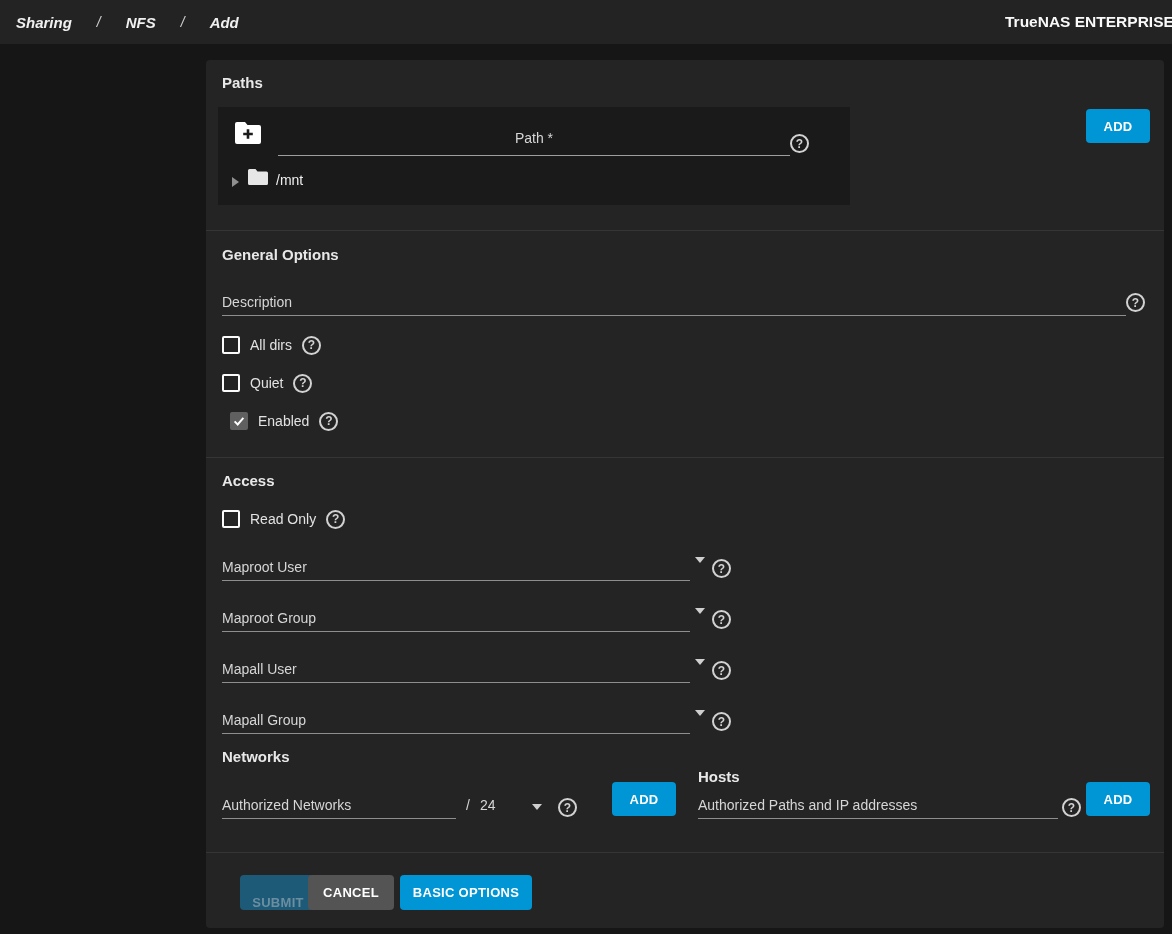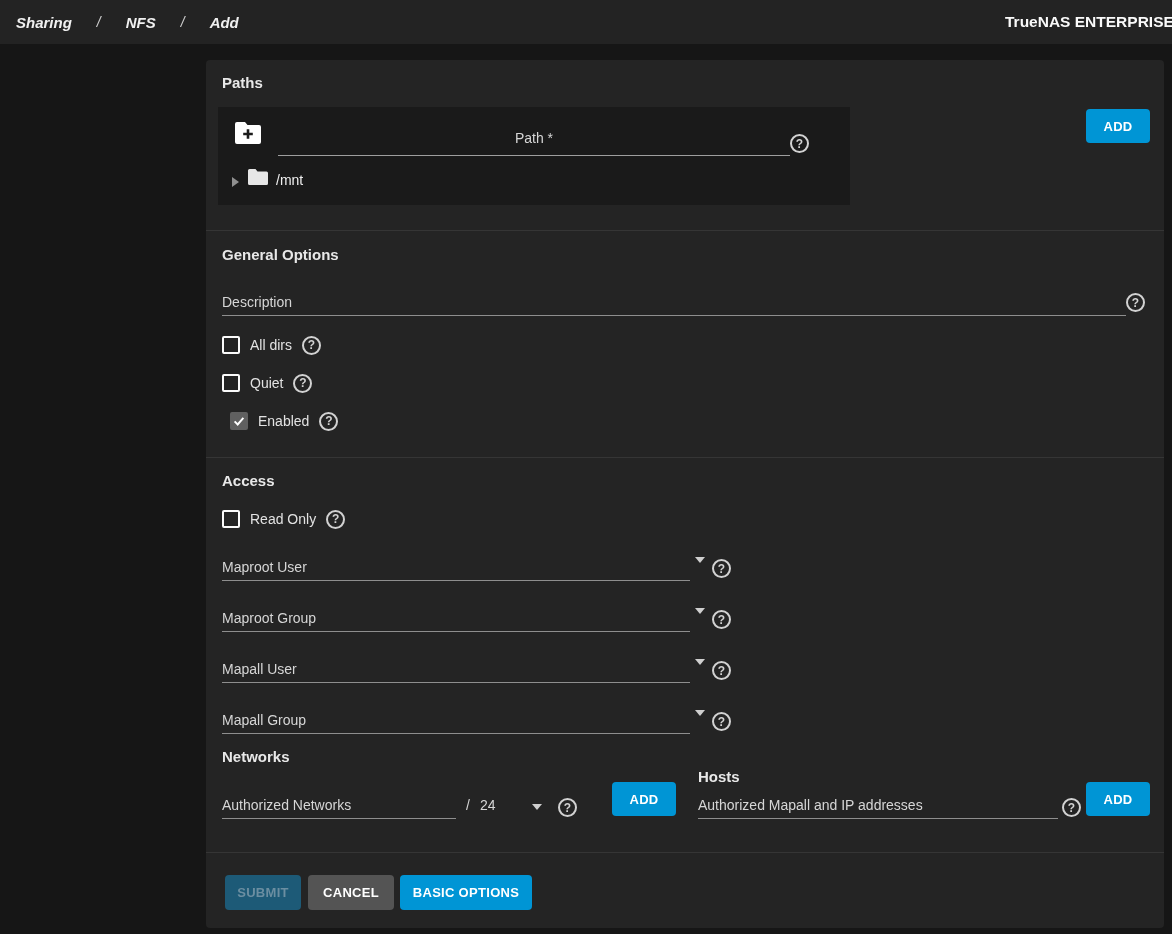--- a/index.html
+++ b/index.html
@@ -230,32 +230,32 @@
   <span class="field-label" style="position:absolute; left:274px; top:737px;">24</span>
   <span class="select-caret" style="left:326px; top:744px;"></span>
   <span class="help" style="left:352px; top:738px;">
       <span class="help-q">?</span>
     </span>
   <div class="btn btn-blue" style="left:406px; top:722px; width:64px; height:34px;">
     <span>ADD</span>
   </div>
 
   <div class="underline-field" style="left:492px; top:736px; width:360px; height:23px;">
-    <span class="field-label">Authorized Mapall and IP addresses</span>
+    <span class="field-label">Authorized Paths and IP addresses</span>
   </div>
   <span class="help" style="left:856px; top:738px;">
       <span class="help-q">?</span>
     </span>
   <div class="btn btn-blue" style="left:880px; top:722px; width:64px; height:34px;">
     <span>ADD</span>
   </div>
 
   <div class="divider" style="top:792px;"></div>
 
-  <div class="btn btn-submit" style="left:19px; top:815px; width:76px; height:35px;">
+  <div class="btn btn-submit" style="left:34px; top:815px; width:76px; height:35px;align-items:flex-end;">
     <span>SUBMIT</span>
   </div>
   <div class="btn btn-gray" style="left:102px; top:815px; width:86px; height:35px;">
     <span>CANCEL</span>
   </div>
   <div class="btn btn-blue" style="left:194px; top:815px; width:132px; height:35px;">
     <span>BASIC OPTIONS</span>
   </div>
 
 </div>

